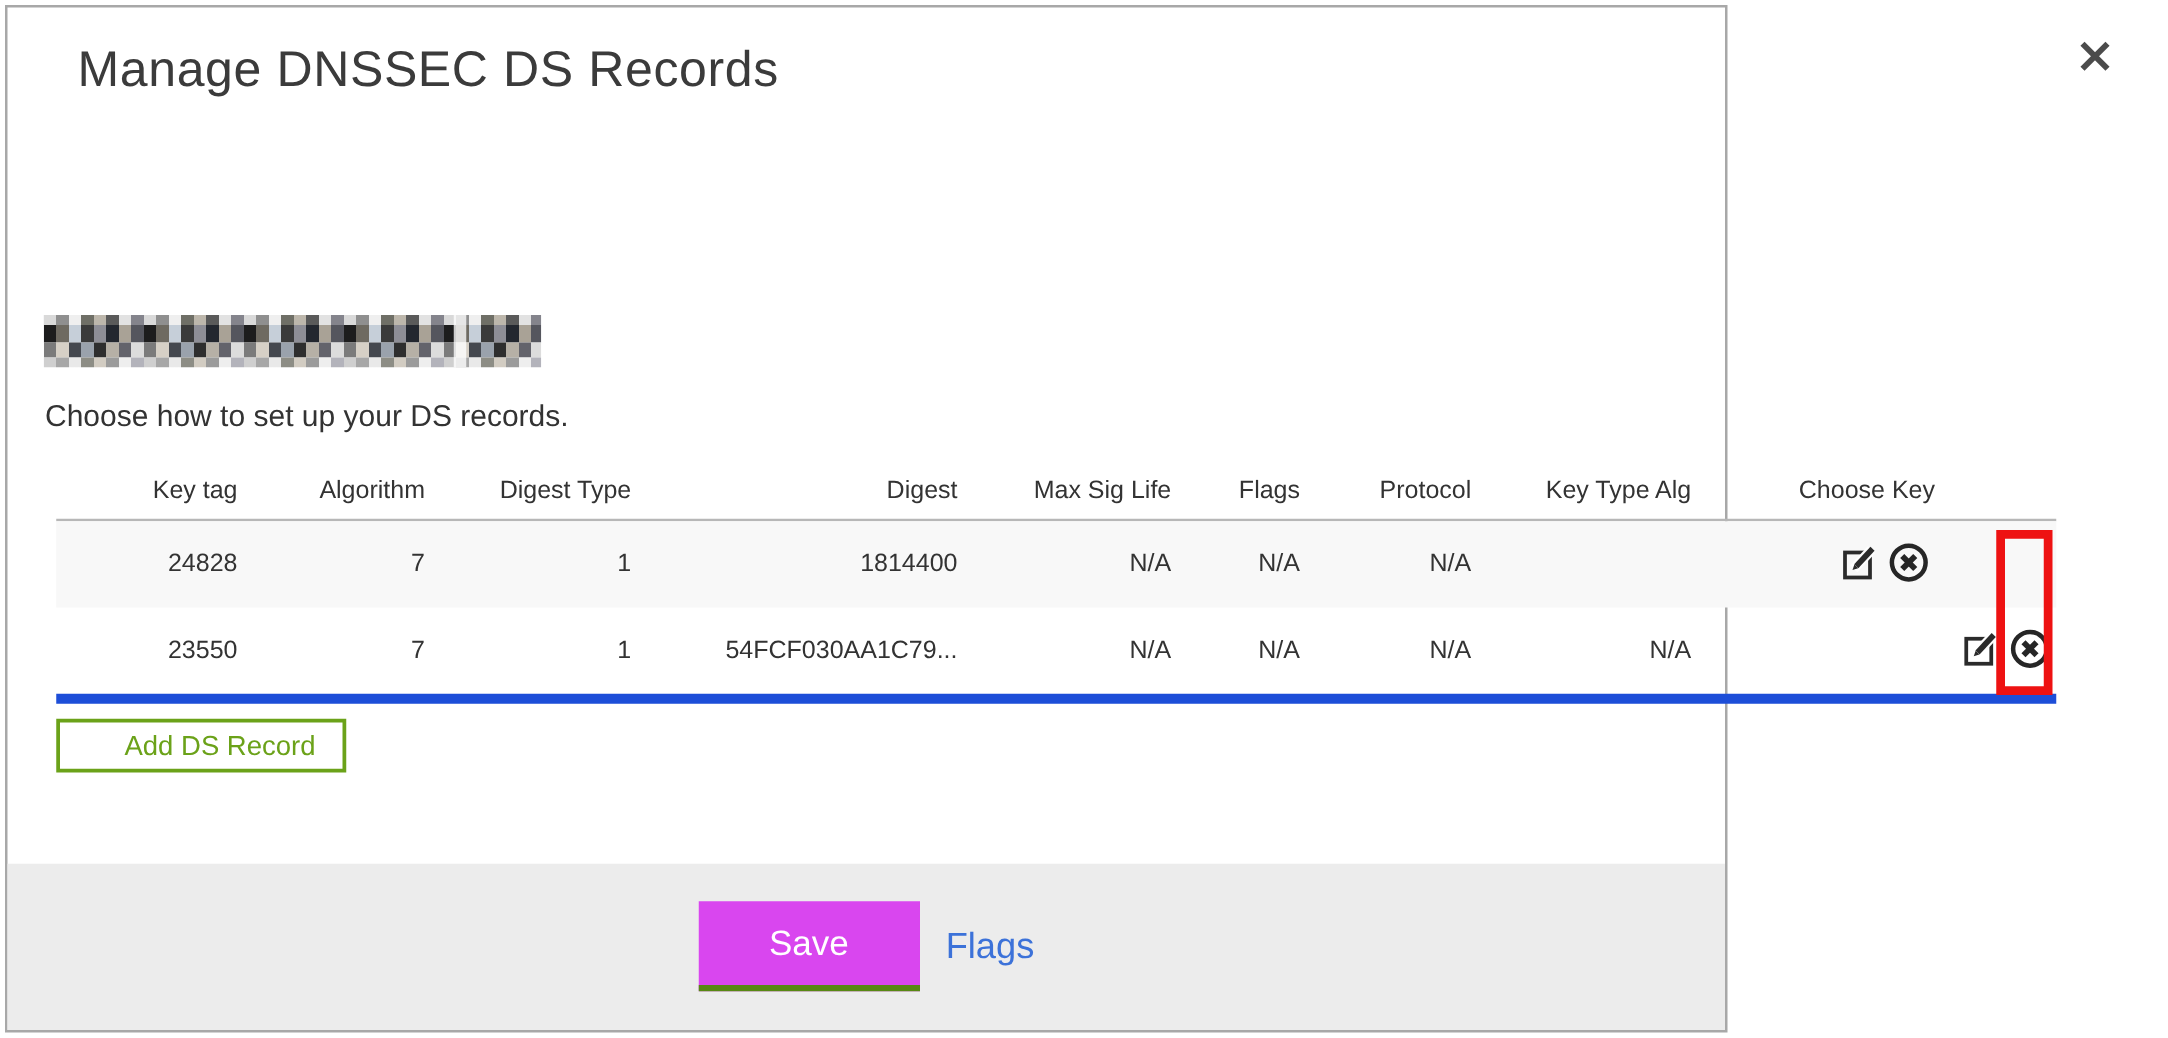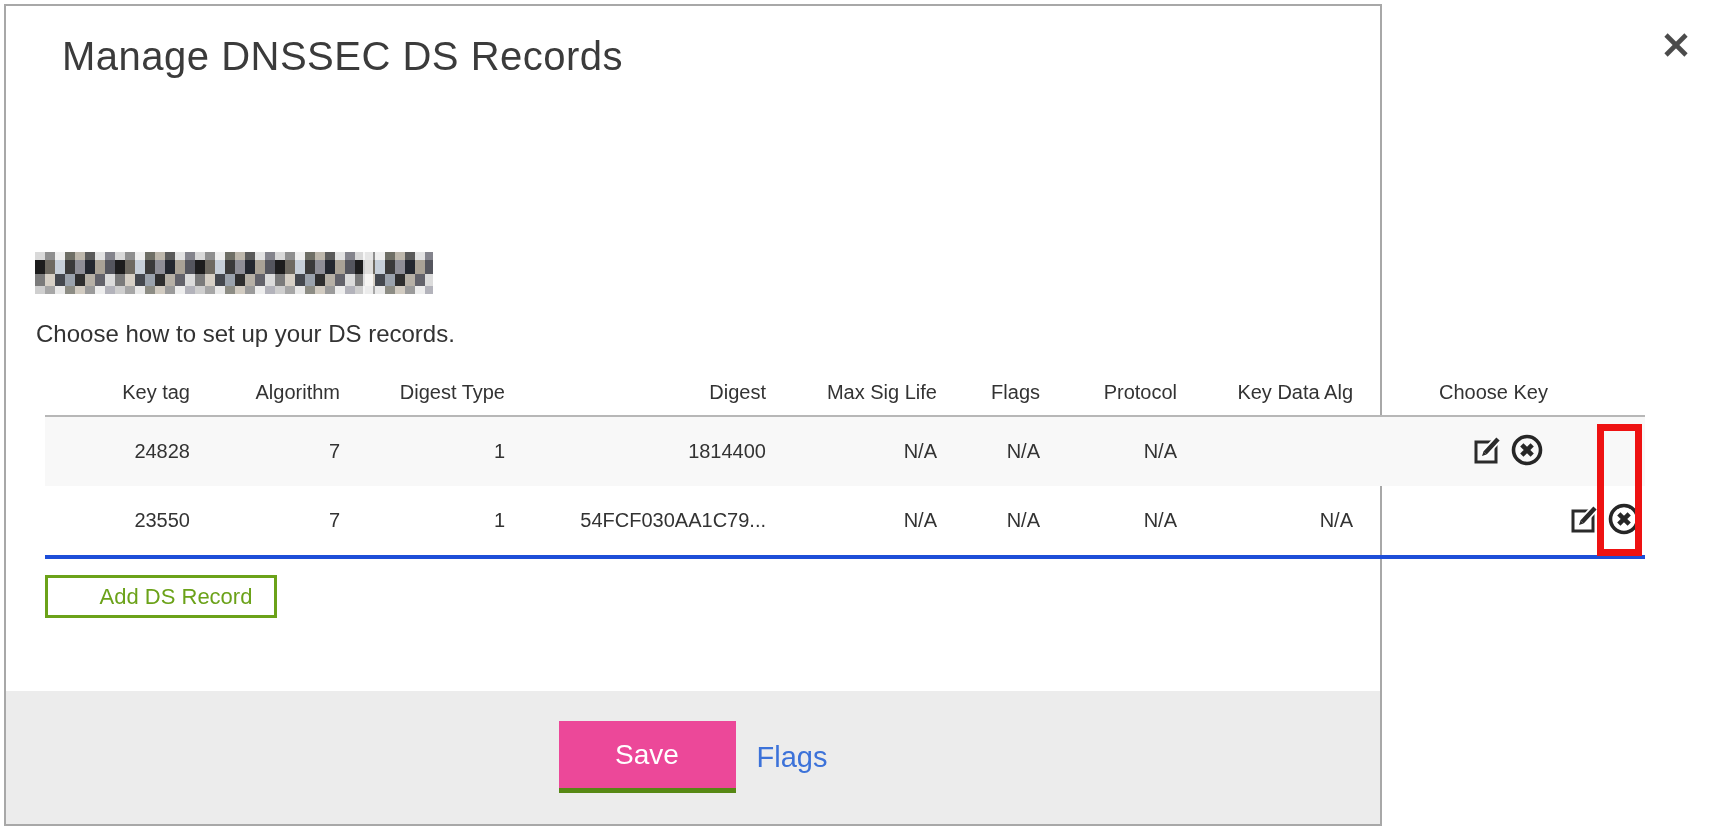--- a/index.html
+++ b/index.html
@@ -52,21 +52,21 @@
   .ds-table { position:absolute; left:39px; top:364px; width:1600px;text-align:right; }
   .t-grid {
     display:grid;
     grid-template-columns:130px 150px 165px 261px 171px 103px 137px 176px 195px 1fr;
     align-items:center;
     padding-left:15px;
     box-sizing:border-box;
   }
   .thead { height:45px; }
   .thead .cell { font-size:20px; color:#333; }
-  .tbody { border-top:2px solid #b7b7b7; border-bottom:4px solid #1d4ed8; }
+  .tbody { border-top:2px solid #b7b7b7; border-bottom:8px solid #1d4ed8; }
   .trow { height:69px; }
   .trow .cell { font-size:20px; color:#333; }
   .trow.odd { background:#f8f8f8; }
   .icons-cell { display:flex; justify-content:flex-end; align-items:center; gap:5px; padding-right:4px; }
   .icon-btn { background:none; border:none; padding:0; width:34px; height:34px; cursor:pointer; display:flex; align-items:center; justify-content:center; }
 
   .add-btn {
     position:absolute; left:39px; top:569px;
     width:232px; height:43px;
     background:#fff; border:3px solid #6ba219; box-sizing:border-box;
@@ -82,21 +82,21 @@
   }
 
   .modal-footer {
     position:absolute; left:0; right:0; bottom:0; height:133px;
     background:#ececec;
     display:flex; justify-content:center; align-items:flex-start; gap:21px;
     padding-top:30px; box-sizing:border-box;
   }
   .save-btn {
     width:177px; height:72px;
-    background:#ec4899; border:none; border-bottom:5px solid #578814;
+    background:#d946ef; border:none; border-bottom:5px solid #578814;
     color:#fff; font-size:28px; font-family:"Liberation Sans", sans-serif;
     cursor:pointer;
   }
   .cancel-link {
     font-size:29px; color:#3c72d9; text-decoration:none;
     line-height:72px; cursor:pointer;
   }
 </style>
 </head>
 <body>
@@ -126,21 +126,21 @@
 
     <div class="ds-table">
       <div class="t-grid thead">
         <div class="cell">Key tag</div>
         <div class="cell">Algorithm</div>
         <div class="cell">Digest Type</div>
         <div class="cell">Digest</div>
         <div class="cell">Max Sig Life</div>
         <div class="cell">Flags</div>
         <div class="cell">Protocol</div>
-        <div class="cell">Key Data Alg</div>
+        <div class="cell">Key Type Alg</div>
         <div class="cell">Choose Key</div>
         <div class="cell"></div>
       </div>
 
       <div class="tbody">
         <div class="t-grid trow odd">
           <div class="cell">24828</div>
           <div class="cell">7</div>
           <div class="cell">1</div>
           <div class="cell">1814400</div>

